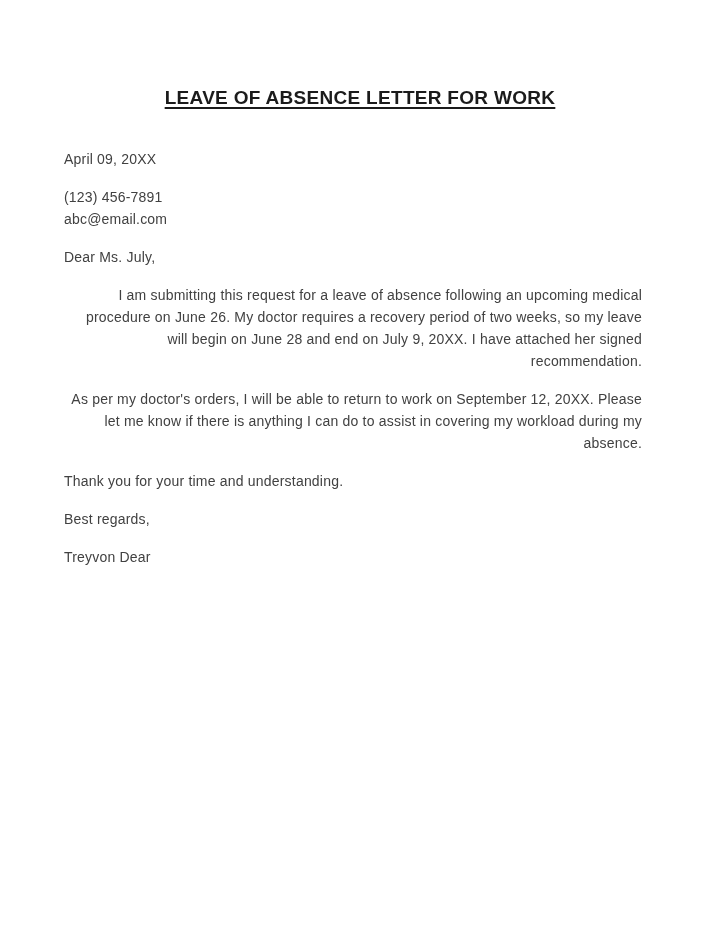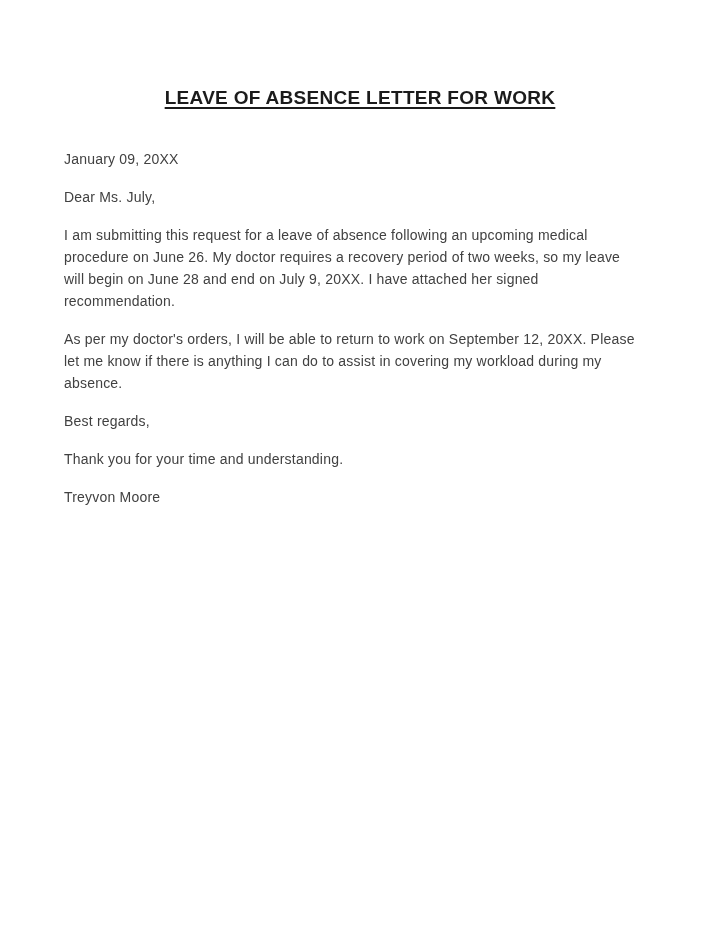--- a/index.html
+++ b/index.html
@@ -33,37 +33,42 @@
     text-decoration-thickness: 2px;
     text-underline-offset: 3px;
   }
   .block {
     margin: 0 0 16px 0;
     max-width: 578px;
   }
   .para {
     margin: 15px 0 16px 0;
     max-width: 578px;
+    text-align: right;
   }
 </style>
 </head>
 <body>
 
 <div class="page">
 
   <h1 class="title">LEAVE OF ABSENCE LETTER FOR WORK</h1>
 
-  <div class="block">January 09, 20XX</div>
+  <div class="block">April 09, 20XX</div>
 
+  <div class="block">
+    <div>(123) 456-7891</div>
+    <div>abc@email.com</div>
+  </div>
 
   <div class="block">Dear Ms. July,</div>
 
   <p class="para">I am submitting this request for a leave of absence following an upcoming medical procedure on June 26. My doctor requires a recovery period of two weeks, so my leave will begin on June 28 and end on July 9, 20XX. I have attached her signed recommendation.</p>
 
   <p class="para">As per my doctor's orders, I will be able to return to work on September 12, 20XX.  Please let me know if there is anything I can do to assist in covering my workload during my absence.</p>
 
+  <div class="block">Thank you for your time and understanding.</div>
+
   <div class="block">Best regards,</div>
 
-  <div class="block">Thank you for your time and understanding.</div>
-
-  <div class="block">Treyvon Moore</div>
+  <div class="block">Treyvon Dear</div>
 
 </div>
 
 </body></html>

